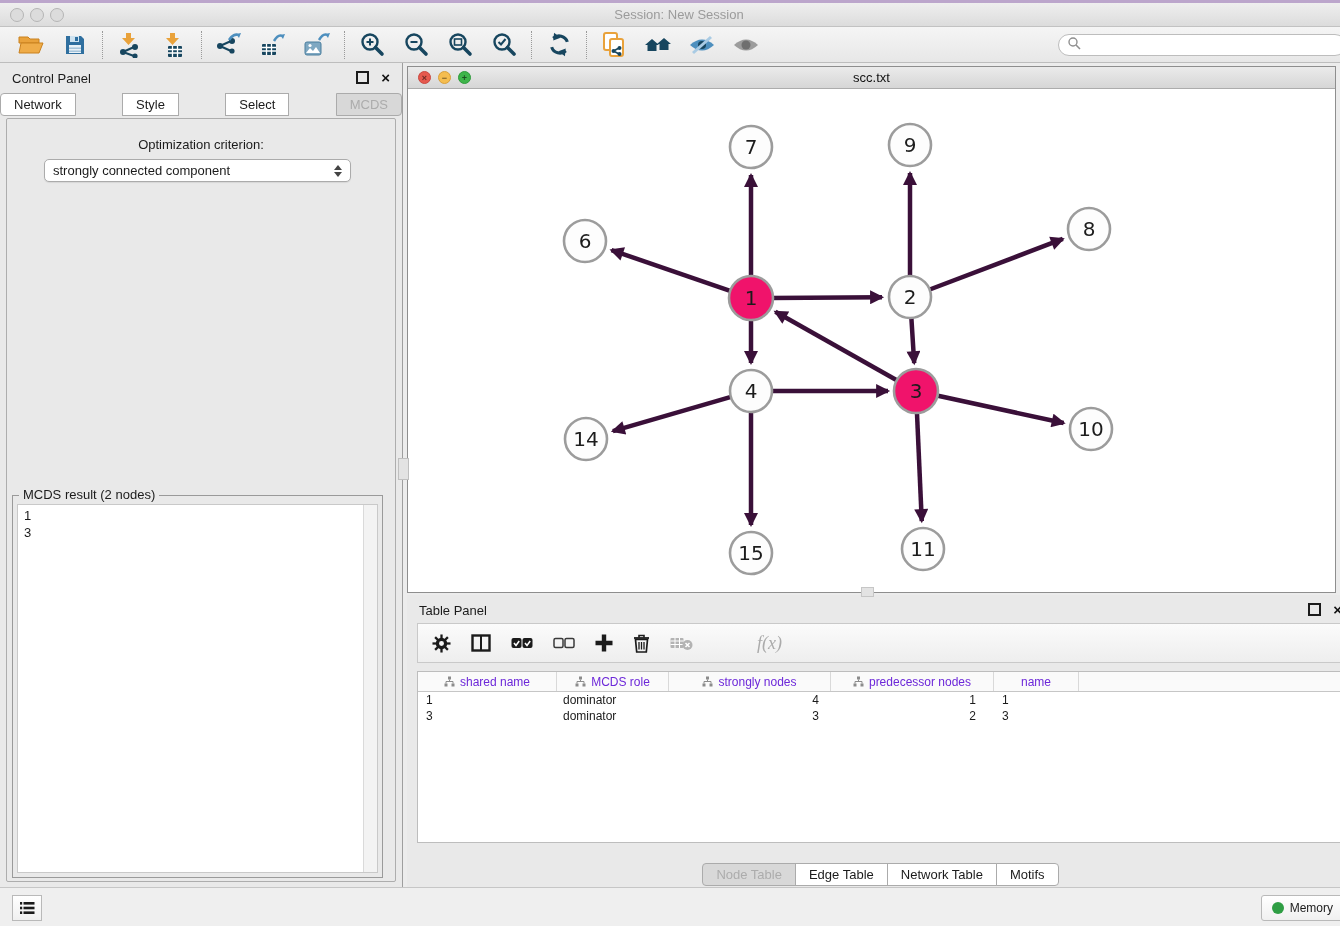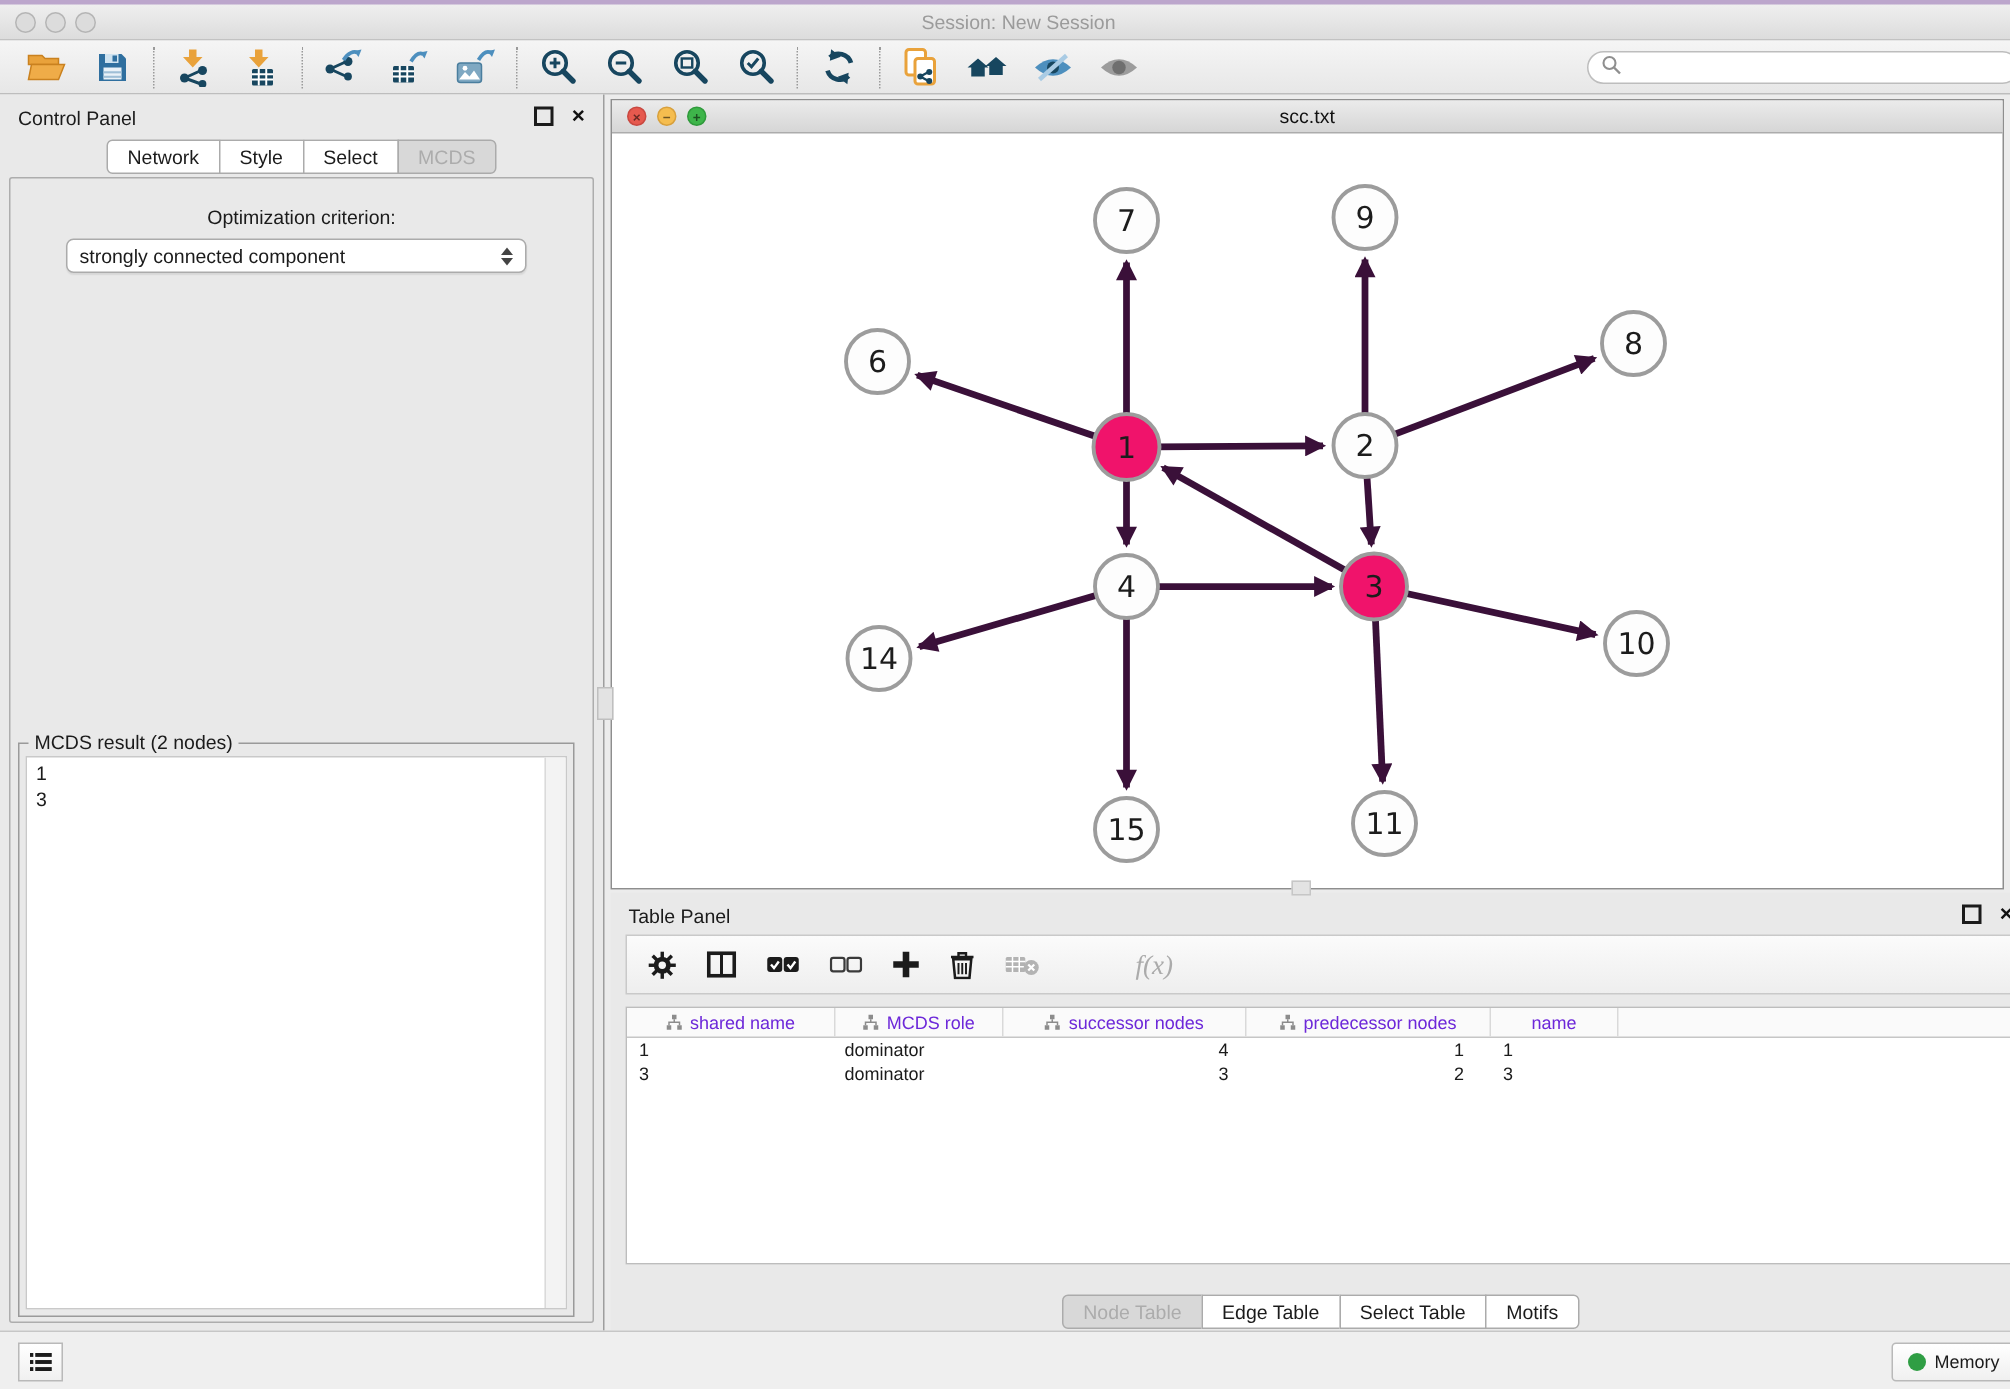--- a/index.html
+++ b/index.html
@@ -25,21 +25,21 @@
   .search-wrap{position:absolute;right:12px;top:7px;width:288px;height:22px;background:#fff;
        border:1px solid #BDBDBD;border-radius:12px;display:flex;align-items:center;padding:0 8px;box-sizing:border-box;}
   .search-wrap input{border:none;outline:none;flex:1;font-size:12px;font-family:"Liberation Sans",sans-serif;background:transparent;}
   
   #control-panel{position:absolute;top:63px;left:0;width:403px;bottom:38px;
        background:#E9E9E9;border-right:1px solid #9E9E9E;box-sizing:border-box;}
   .panel-title{position:absolute;left:12px;top:8px;font-size:13px;color:#1b1b1b;}
   .panel-btns{position:absolute;right:12px;top:8px;display:flex;gap:12px;align-items:center;}
   .float-box{width:9px;height:9px;border:2px solid #1b1b1b;display:inline-block;}
   .close-x{font-size:15px;font-weight:bold;color:#111;line-height:13px;}
-  .tabs-row{position:absolute;top:30px;left:0;right:0;display:flex;justify-content:center;}
+  .tabs-row{position:absolute;top:30px;left:0;right:0;display:flex;justify-content:space-between;}
   .tab{padding:3px 13px;font-size:13px;background:#fff;border:1px solid #ABABAB;margin-left:-1px;
        color:#1b1b1b;cursor:pointer;white-space:nowrap;}
   .tab.first{border-radius:4px 0 0 4px;margin-left:0;}
   .tab.last{border-radius:0 4px 4px 0;}
   .tab.selected{background:#D8D8D8;color:#ACACAC;}
   .cp-content{position:absolute;top:55px;left:6px;right:6px;bottom:6px;
        border:1px solid #ADADAD;border-radius:2px;background:#E9E9E9;}
   .opt-label{position:absolute;top:18px;left:0;right:0;text-align:center;font-size:13px;}
   .select-box{position:absolute;top:40px;left:37px;right:44px;height:23px;background:#fff;
        border:1px solid #ABABAB;border-radius:5px;display:flex;align-items:center;
@@ -471,21 +471,21 @@
             </svg>
           <span>MCDS role</span>
         </div>
         <div class="th c2">
           <svg width="11" height="11" viewBox="0 0 11 11">
               <rect x="4" y="0.5" width="3" height="3" fill="#8C8C8C"></rect>
               <rect x="0.5" y="7.5" width="3" height="3" fill="#8C8C8C"></rect>
               <rect x="7.5" y="7.5" width="3" height="3" fill="#8C8C8C"></rect>
               <path d="M5.5 3.5 v2 M2 7.5 v-2 h7 v2" stroke="#8C8C8C" fill="none"></path>
             </svg>
-          <span>successor nodes</span>
+          <span>strongly nodes</span>
         </div>
         <div class="th c3">
           <svg width="11" height="11" viewBox="0 0 11 11">
               <rect x="4" y="0.5" width="3" height="3" fill="#8C8C8C"></rect>
               <rect x="0.5" y="7.5" width="3" height="3" fill="#8C8C8C"></rect>
               <rect x="7.5" y="7.5" width="3" height="3" fill="#8C8C8C"></rect>
               <path d="M5.5 3.5 v2 M2 7.5 v-2 h7 v2" stroke="#8C8C8C" fill="none"></path>
             </svg>
           <span>predecessor nodes</span>
         </div>
@@ -504,21 +504,21 @@
         <div class="td c0">3</div>
         <div class="td c1">dominator</div>
         <div class="td c2">3</div>
         <div class="td c3">2</div>
         <div class="td c4">3</div>
       </div>
     </div>
     <div class="tp-tabs">
       <span class="tab first selected">Node Table</span>
       <span class="tab">Edge Table</span>
-      <span class="tab">Select Table</span>
+      <span class="tab">Network Table</span>
       <span class="tab last">Motifs</span>
     </div>
   </div>
 
   <div id="status-bar">
     <div class="sb-left-btn">
       <svg width="16" height="14" viewBox="0 0 16 14">
           <g fill="#1b1b1b">
             <rect x="4.5" y="1" width="11" height="2.6"></rect>
             <rect x="4.5" y="5.7" width="11" height="2.6"></rect>

